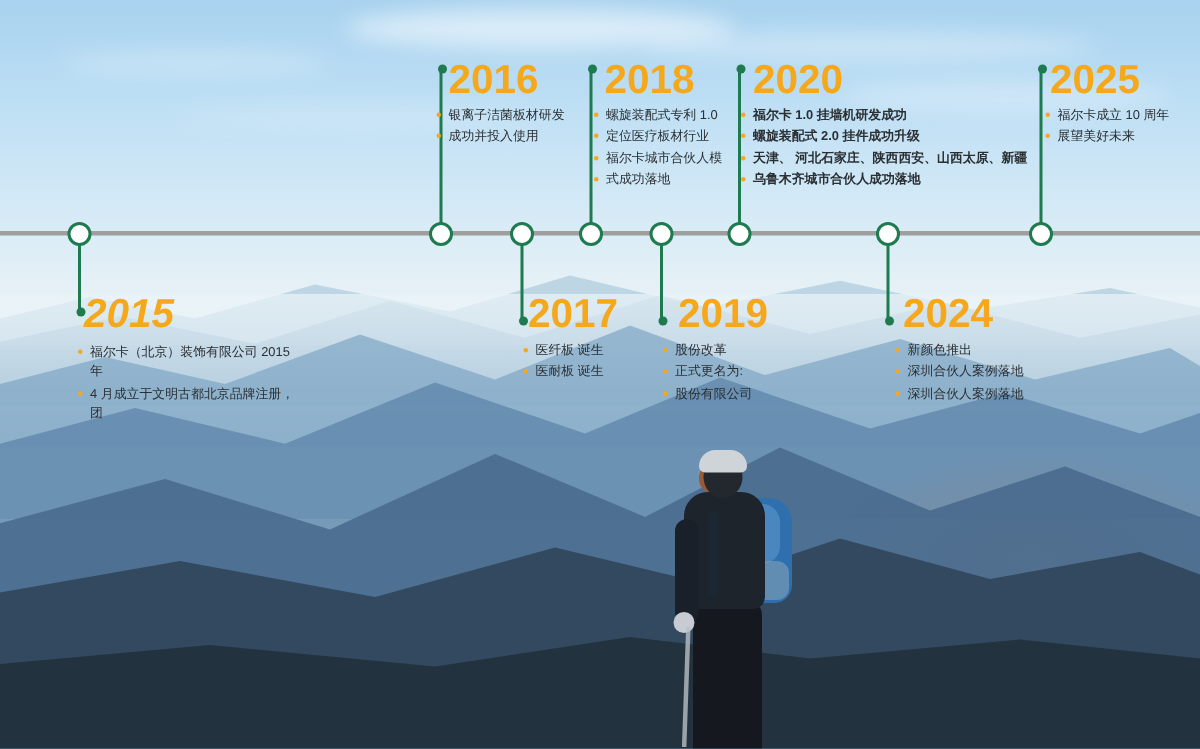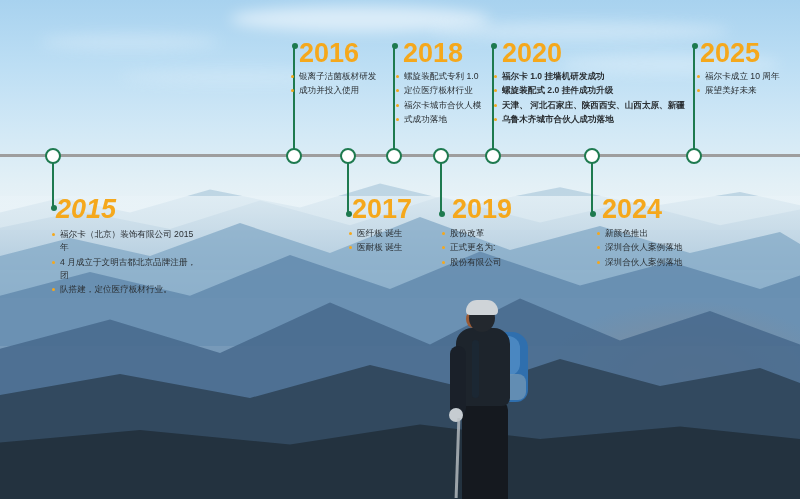--- a/index.html
+++ b/index.html
@@ -112,21 +112,20 @@
   <div class="axis"></div>
 
   <div id="nodes">
       <div class="stem" style="left: 52px; top: 156px; height: 52px;"></div>
       <div class="dot-end" style="left: 53px; top: 205px;"></div>
       <div class="marker" style="left: 45px; top: 148px;"></div>
       <div class="year" style="left: 56px; top: 196px; font-style: italic;">2015</div>
       <div class="block" style="left: 52px; top: 228px; width: 150px;">
         <div class="li">福尔卡（北京）装饰有限公司 2015 年</div>
         <div class="li cont">4 月成立于文明古都北京品牌注册，团</div>
-        <div class="li cont">队搭建，定位医疗板材行业。</div>
       </div>
       <div class="stem" style="left: 293px; top: 46px; height: 108px;"></div>
       <div class="dot-end" style="left: 294px; top: 43px;"></div>
       <div class="marker" style="left: 286px; top: 148px;"></div>
       <div class="year" style="left: 299px; top: 40px;">2016</div>
       <div class="block" style="left: 291px; top: 70px; width: 100px;">
         <div class="li">银离子洁菌板材研发</div>
         <div class="li cont">成功并投入使用</div>
       </div>
       <div class="stem" style="left: 347px; top: 156px; height: 58px;"></div>

